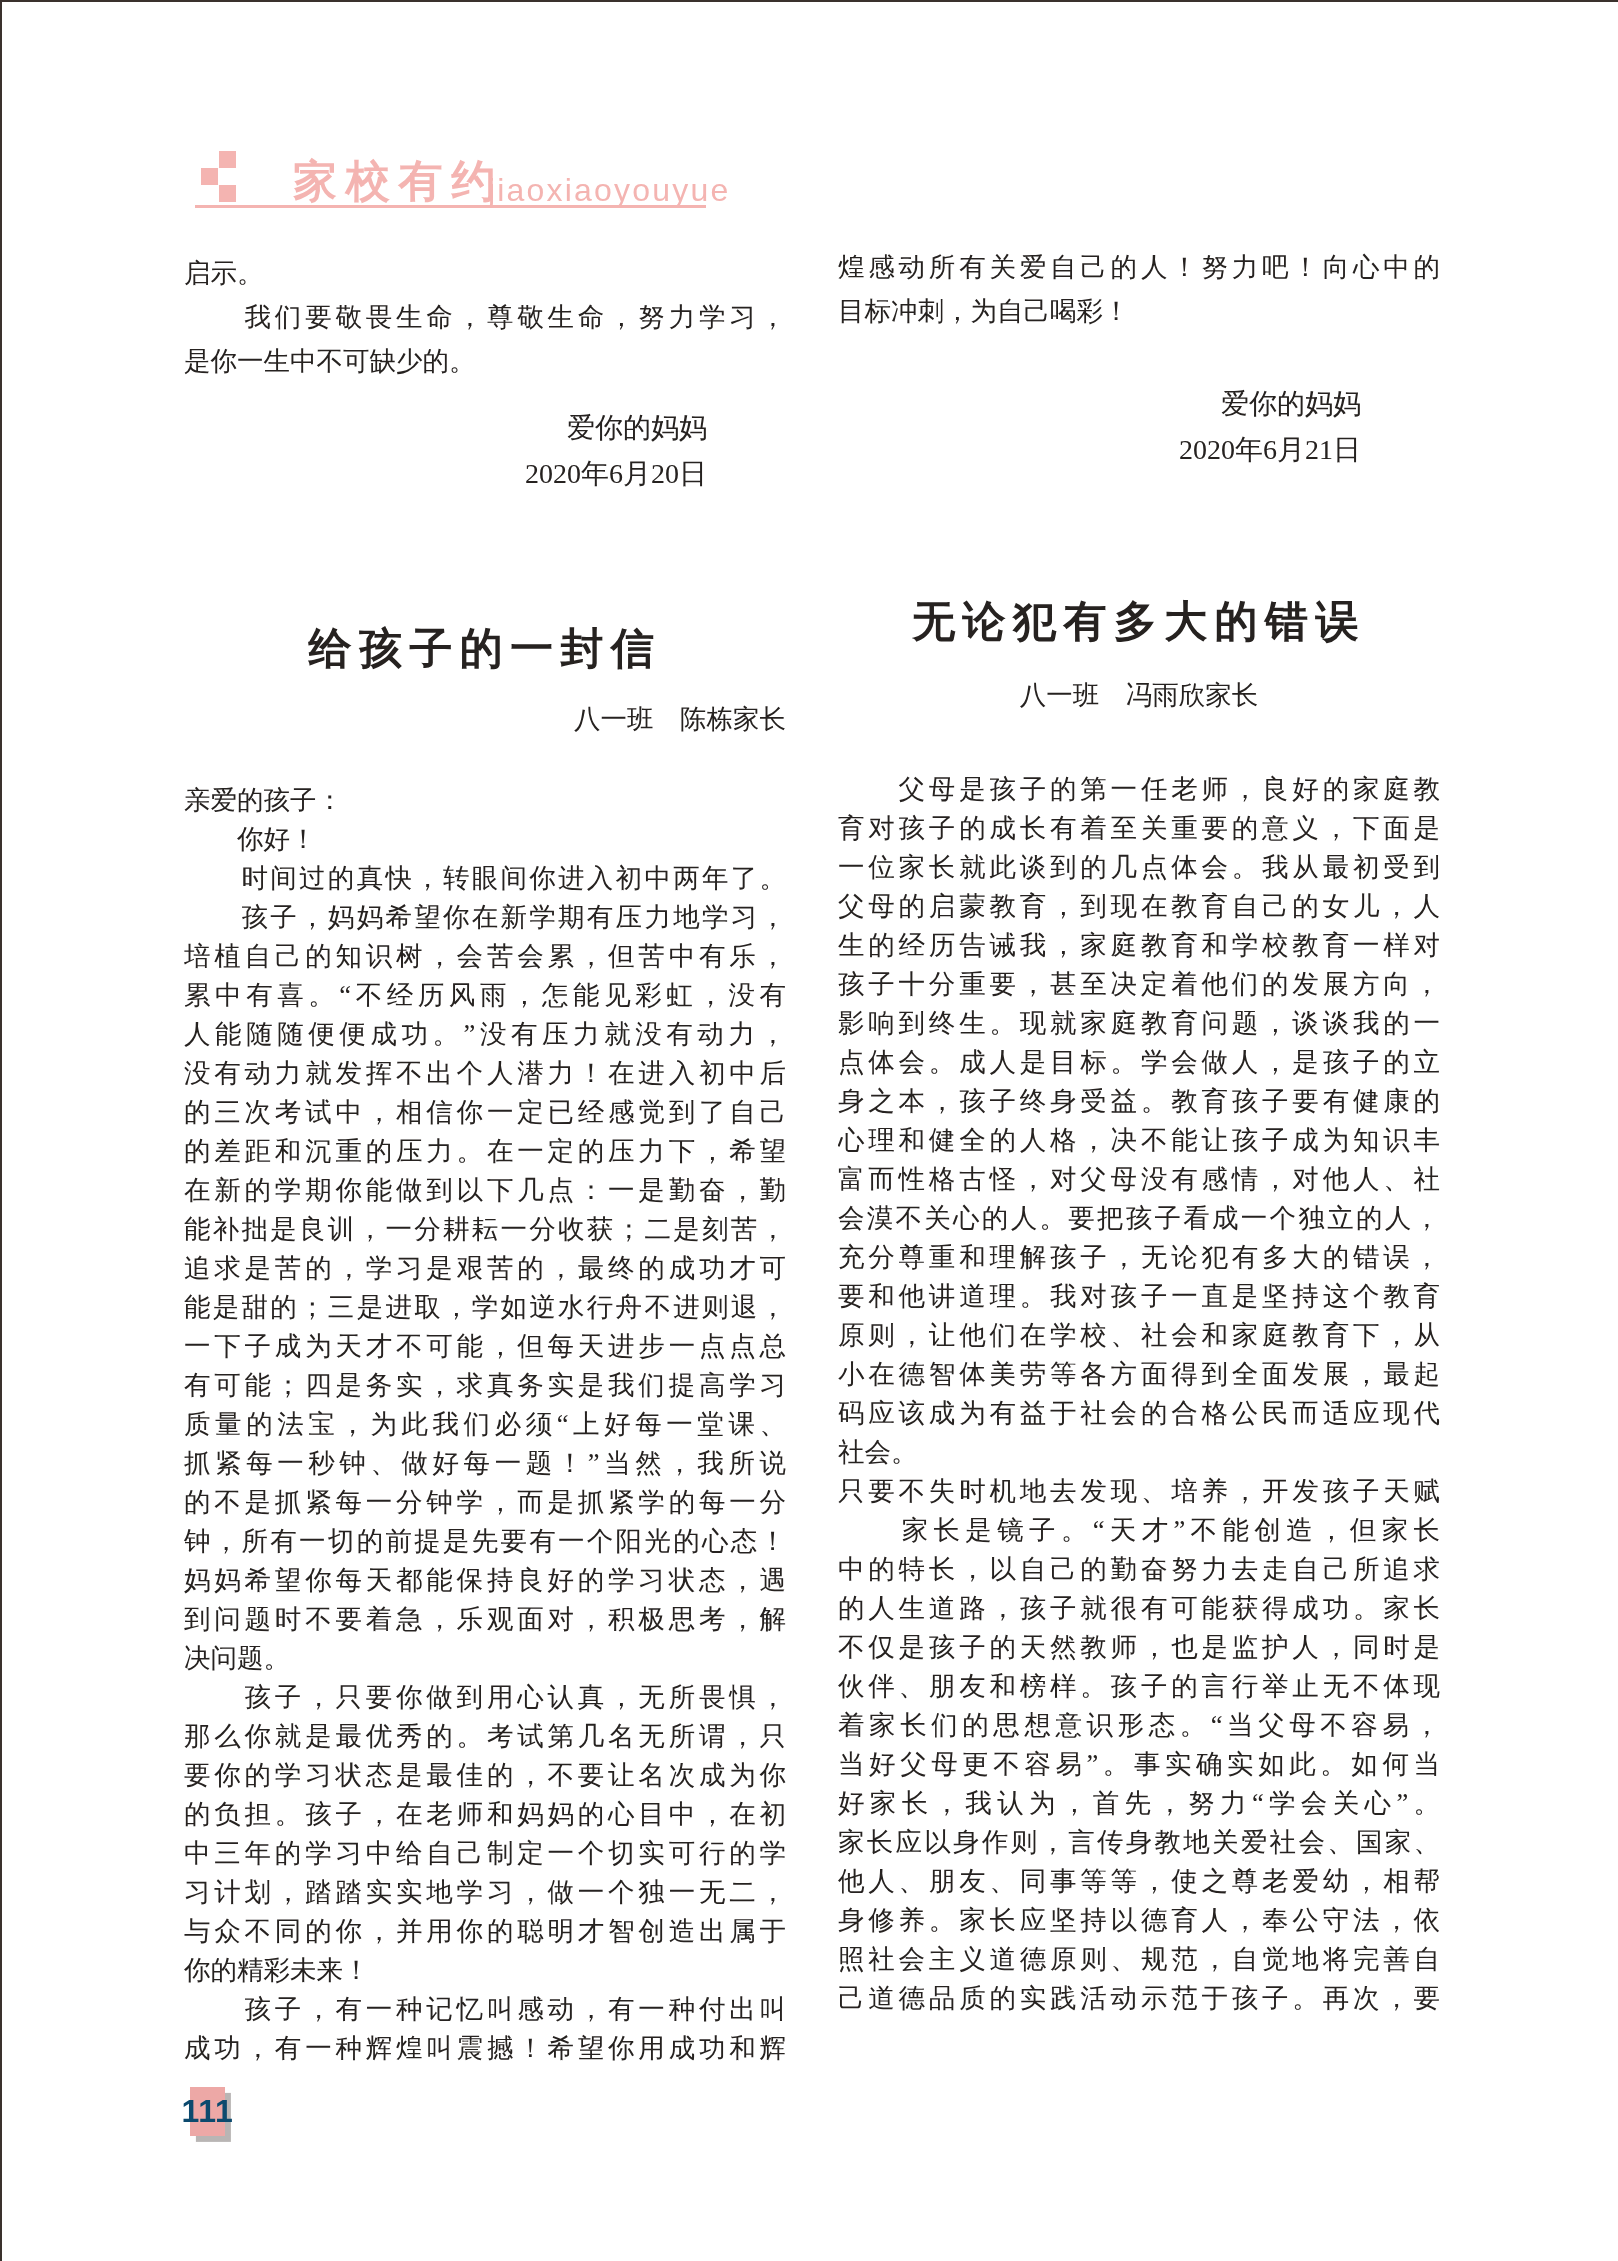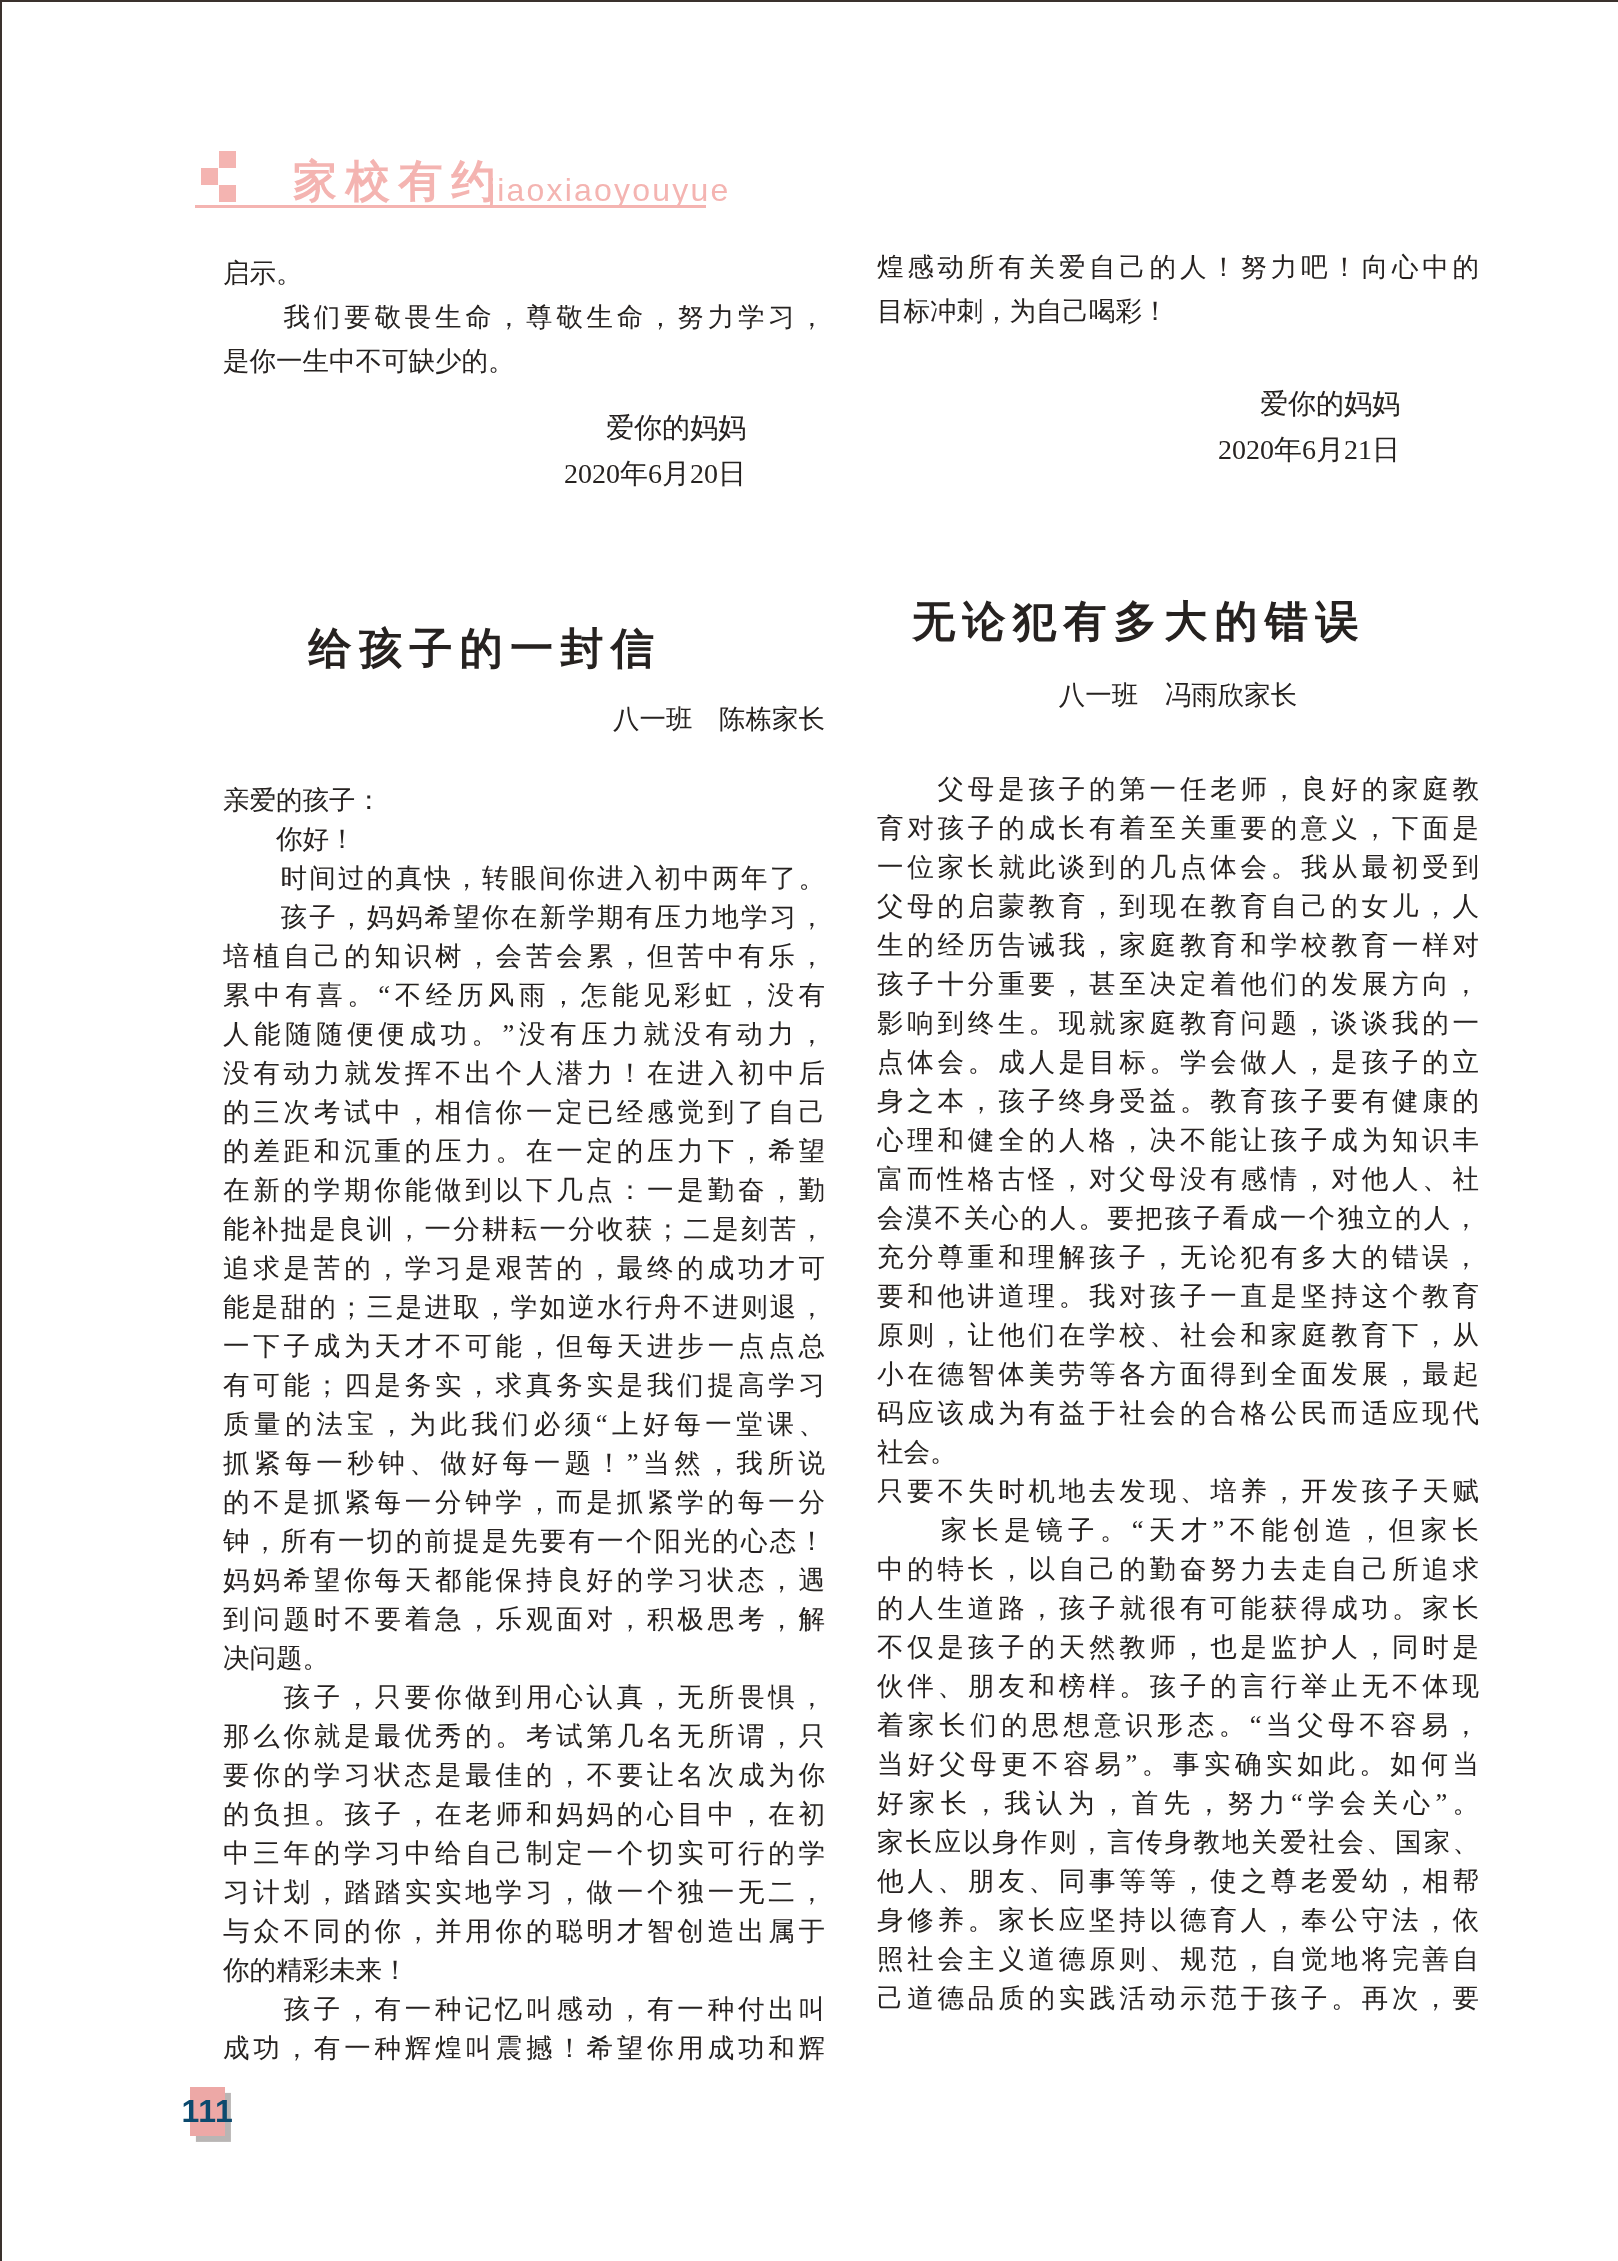--- a/index.html
+++ b/index.html
@@ -25,21 +25,21 @@
     font-family:"Liberation Sans","DejaVu Sans",sans-serif;
     font-size:44px;font-weight:bold;color:#f4b4b1;letter-spacing:8.8px;line-height:44px;
   }
   .hdr-pinyin{
     position:absolute;left:486px;top:172px;
     font-family:"Liberation Sans","DejaVu Sans",sans-serif;
     font-size:32px;color:#f4b4b1;letter-spacing:2.2px;line-height:32px;
   }
   .hdr-rule{position:absolute;left:193px;top:203px;width:511px;height:2.9px;background:#f4b4b1;}
   
-  .blk{position:absolute;width:602px;font-size:26.5px;margin-left:39px;}
+  .blk{position:absolute;width:602px;font-size:26.5px;}
   .cont .tline{height:44px;line-height:44px;overflow:hidden;}
   .body .tline{height:39px;line-height:39px;overflow:hidden;}
   .tline{text-align:left;}
   .tline.just{text-align:justify;text-align-last:justify;text-justify:inter-character;}
   .sig{text-align:right;padding-right:79px;box-sizing:border-box;font-size:28px;}
   .sig div{height:46px;line-height:46px;}
   .art-title{
     margin:0;text-align:center;
     font-size:43px;font-weight:bold;letter-spacing:7.4px;line-height:59px;
   }

